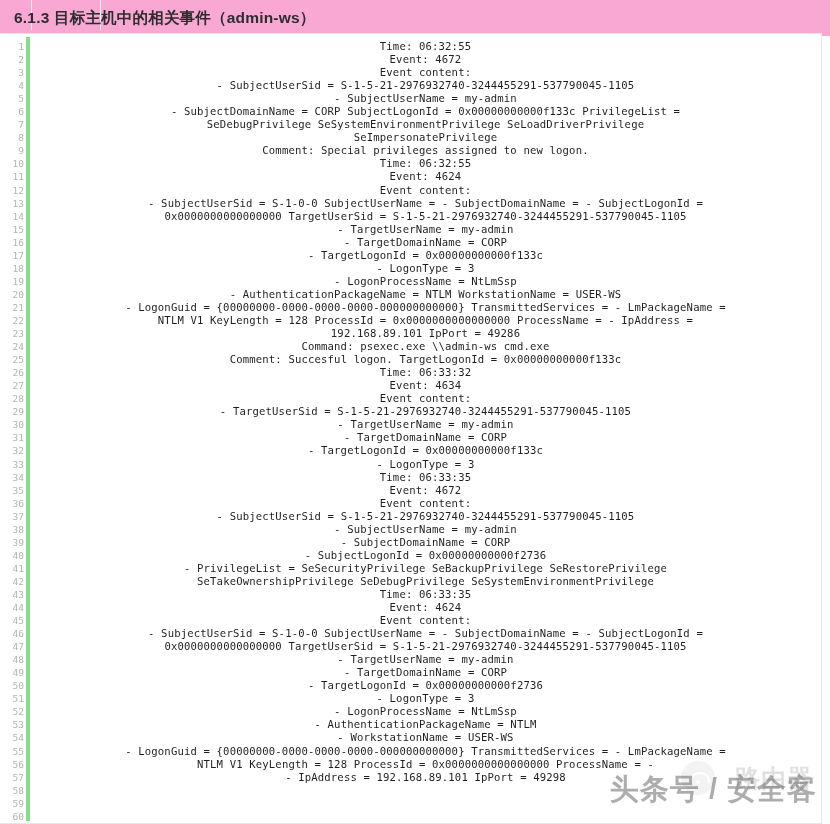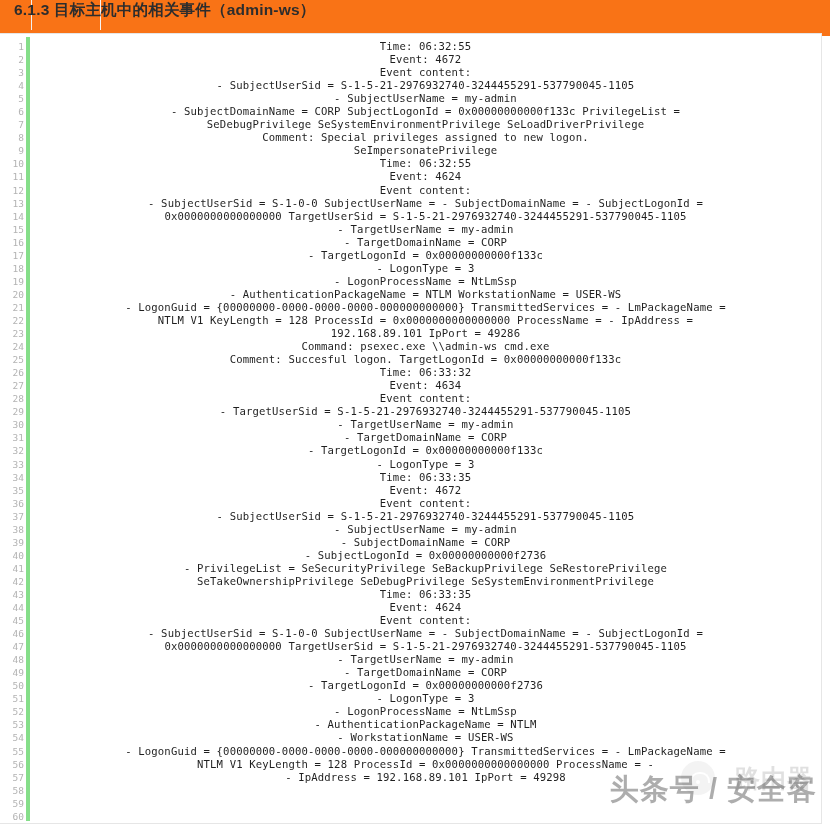--- a/index.html
+++ b/index.html
@@ -12,24 +12,25 @@
     background: #ffffff;
     font-family: "Liberation Sans", sans-serif;
     overflow: hidden;
     position: relative;
   }
 
   
   .page-header {
     position: relative;
     height: 36px;
-    background: #f97316;
+    background: #f9a8d4;
     box-sizing: border-box;
     padding: 0 0 0 14px;
     display: flex;
+    align-items: center;
   }
   .page-header::before {
     
     content: "";
     position: absolute;
     left: 31px;
     top: 0;
     bottom: 6px;
     width: 1px;
     background: #f0f0f0;
@@ -253,22 +254,22 @@
   </div>
   <div class="code-area">
     <div id="code-lines">
         <span class="cl">Time: 06:32:55</span>
         <span class="cl">Event: 4672</span>
         <span class="cl">Event content:</span>
         <span class="cl">- SubjectUserSid = S-1-5-21-2976932740-3244455291-537790045-1105</span>
         <span class="cl">- SubjectUserName = my-admin</span>
         <span class="cl">- SubjectDomainName = CORP SubjectLogonId = 0x00000000000f133c PrivilegeList =</span>
         <span class="cl">SeDebugPrivilege SeSystemEnvironmentPrivilege SeLoadDriverPrivilege</span>
+        <span class="cl">SeImpersonatePrivilege</span>
         <span class="cl">Comment: Special privileges assigned to new logon.</span>
-        <span class="cl">SeImpersonatePrivilege</span>
         <span class="cl">Time: 06:32:55</span>
         <span class="cl">Event: 4624</span>
         <span class="cl">Event content:</span>
         <span class="cl">- SubjectUserSid = S-1-0-0 SubjectUserName = - SubjectDomainName = - SubjectLogonId =</span>
         <span class="cl">0x0000000000000000 TargetUserSid = S-1-5-21-2976932740-3244455291-537790045-1105</span>
         <span class="cl">- TargetUserName = my-admin</span>
         <span class="cl">- TargetDomainName = CORP</span>
         <span class="cl">- TargetLogonId = 0x00000000000f133c</span>
         <span class="cl">- LogonType = 3</span>
         <span class="cl">- LogonProcessName = NtLmSsp</span>

